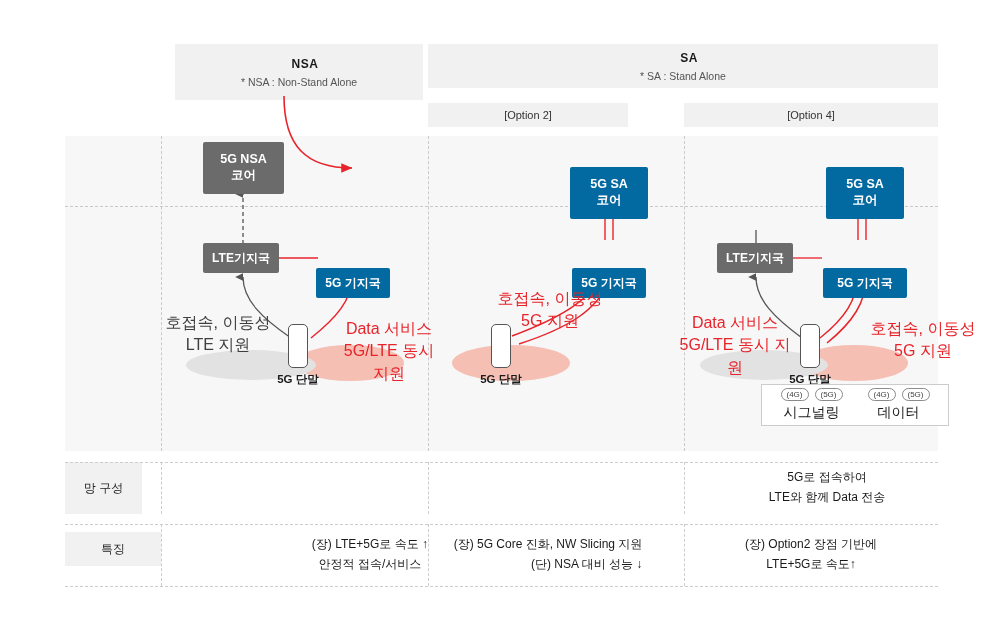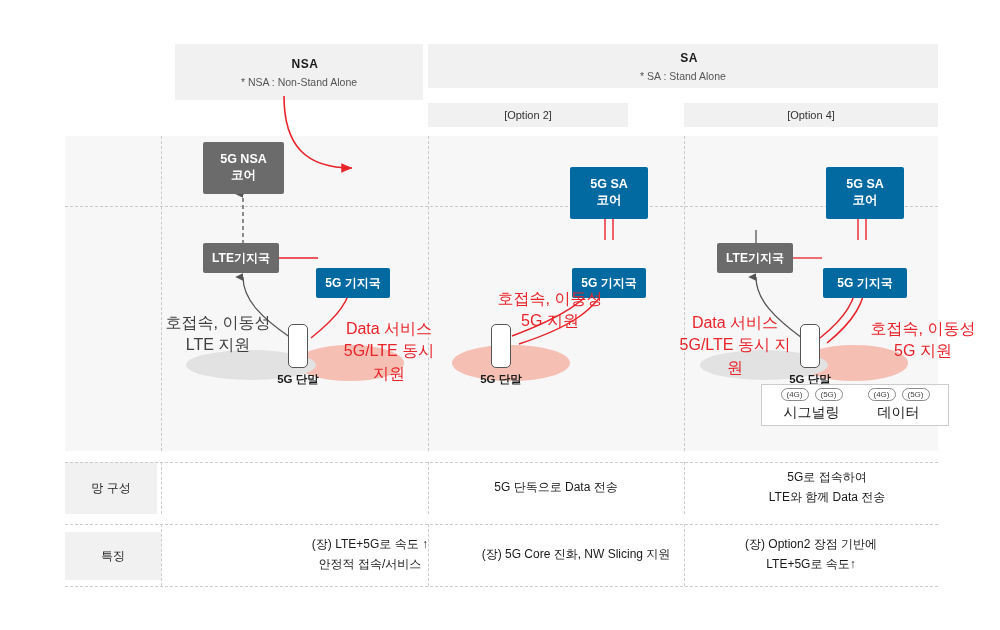--- a/index.html
+++ b/index.html
@@ -189,24 +189,24 @@
   <div class="abs optbar" style="left:684px; top:103px; width:254px; height:24px;">
     <span>[Option 4]</span>
   </div>
 
   <div class="abs rowlabel" style="left:65px; top:136px; width:96px; height:70px;">
     <span>코어망</span>
   </div>
   <div class="abs rowlabel" style="left:65px; top:326px; width:96px; height:60px;">
     <span>무선 접속망</span>
   </div>
-  <div class="abs rowlabel" style="left:65px; top:462px; width:92px; height:52px;">
+  <div class="abs rowlabel" style="left:65px; top:462px; width:77px; height:52px;">
     <span>망 구성</span>
   </div>
-  <div class="abs rowlabel" style="left:65px; top:532px; width:96px; height:48px;">
+  <div class="abs rowlabel" style="left:65px; top:532px; width:96px; height:34px;">
     <span>특징</span>
   </div>
 
   <div class="abs panel" style="left:65px; top:136px; width:873px; height:315px;"></div>
 
   <div class="abs panel-divider" style="left:65px; top:206px; width:873px; height:0;"></div>
   <div class="abs v-divider" style="left:428px; top:136px; width:0; height:315px;"></div>
   <div class="abs v-divider" style="left:684px; top:136px; width:0; height:315px;"></div>
   <div class="abs v-divider" style="left:161px; top:136px; width:0; height:315px;"></div>
 
@@ -346,47 +346,43 @@
       </div>
       <div class="legend-caption">데이터</div>
     </div>
   </div>
 
   <div class="abs sep" style="left:65px; top:462px; width:873px; height:0;"></div>
   <div class="abs vsep" style="left:161px; top:462px; width:0; height:52px;"></div>
   <div class="abs vsep" style="left:428px; top:462px; width:0; height:52px;"></div>
   <div class="abs vsep" style="left:684px; top:462px; width:0; height:52px;"></div>
 
-  <div class="abs desc" style="left:428px; top:462px; width:256px; height:52px;">
-    <div>
-      <div>5G 단독으로 Data 전송</div>
-    </div>
-  </div>
   <div class="abs desc" style="left:700px; top:462px; width:254px; height:52px;justify-content:center;">
     <div>
       <div>5G로 접속하여</div>
       <div>LTE와 함께 Data 전송</div>
     </div>
   </div>
 
   <div class="abs sep" style="left:65px; top:524px; width:873px; height:0;"></div>
   <div class="abs vsep" style="left:161px; top:524px; width:0; height:62px;"></div>
   <div class="abs vsep" style="left:428px; top:524px; width:0; height:62px;"></div>
   <div class="abs vsep" style="left:684px; top:524px; width:0; height:62px;"></div>
   <div class="abs sep" style="left:65px; top:586px; width:873px; height:0;"></div>
 
   <div class="abs desc" style="left:161px; top:524px; width:267px; height:62px;justify-content:flex-end;">
     <div>
       <div>(장) LTE+5G로 속도 ↑</div>
       <div>안정적 접속/서비스</div>
     </div>
   </div>
-  <div class="abs desc" style="left:448px; top:524px; width:256px; height:62px;text-align:right;">
+  <div class="abs desc" style="left:420px; top:524px; width:256px; height:62px;text-align:right;">
     <div>
       <div>(장) 5G Core 진화, NW Slicing 지원</div>
+      <div>(단) NSA 대비 성능 ↓</div>
     </div>
   </div>
   <div class="abs desc" style="left:684px; top:524px; width:254px; height:62px;">
     <div>
       <div>(장) Option2 장점 기반에</div>
       <div>LTE+5G로 속도↑</div>
     </div>
   </div>
 
 </div>

